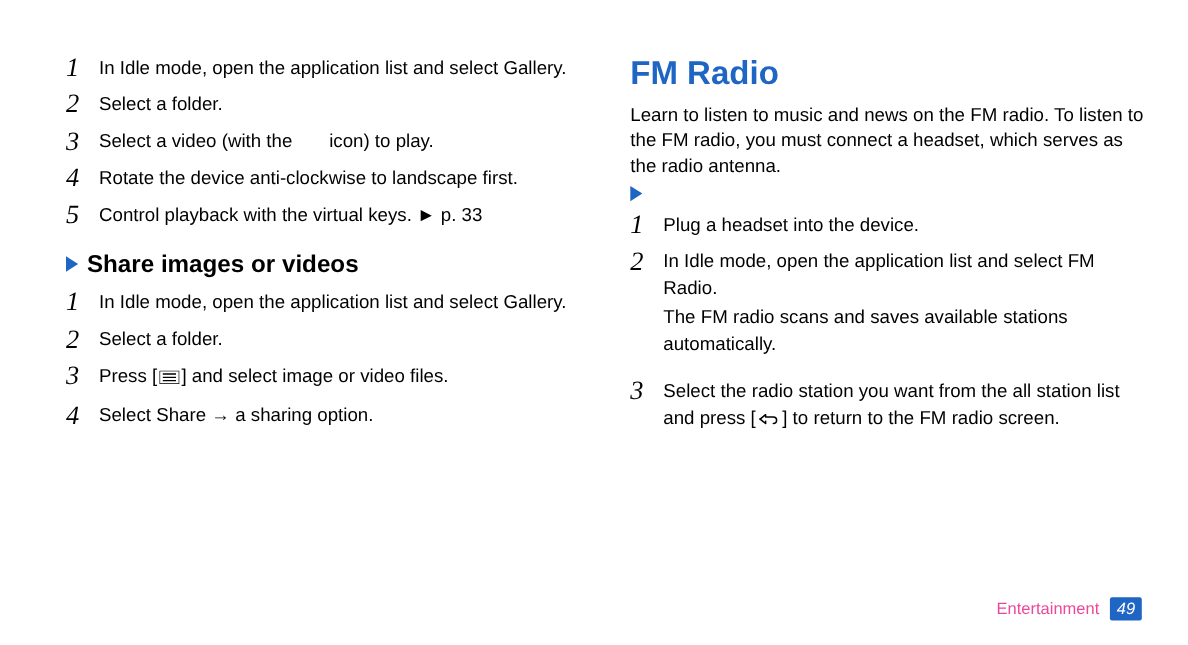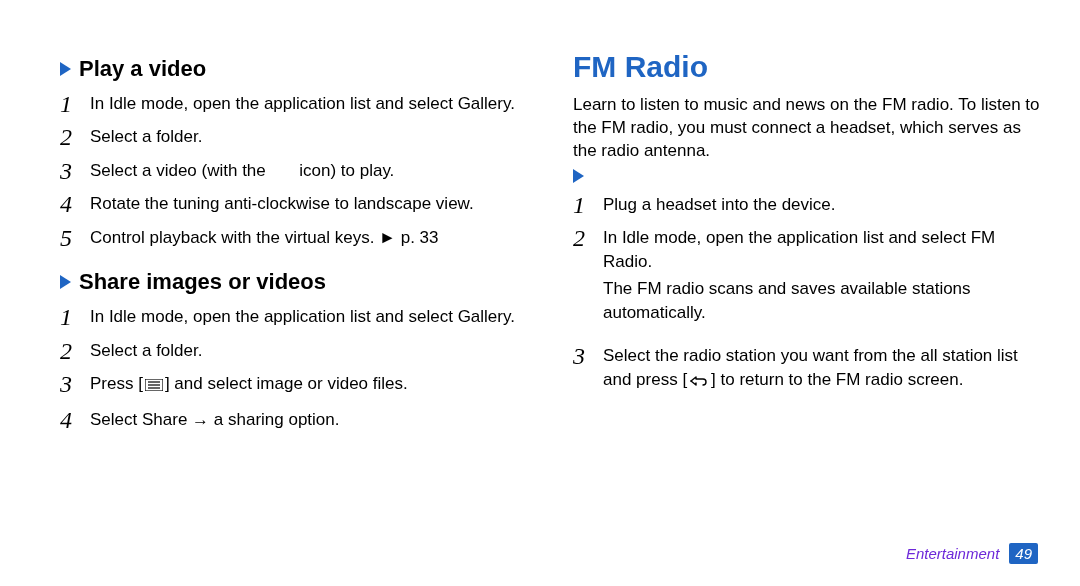--- a/index.html
+++ b/index.html
@@ -98,57 +98,53 @@
   }
   .footer {
     position: absolute;
     right: 42px;
     bottom: 22px;
     display: flex;
     align-items: center;
     gap: 10px;
     font-size: 15px;
   }
-  .footer .sect { font-style: italic; color: #6d28d9; }
+  .footer .sect { color: #ec4899; }
   .footer .pg {
     background: #1f65c3;
     color: #ffffff;
     padding: 2px 6px;
     font-style: italic;
     font-weight: 500;
     border-radius: 2px;
   }
   b { font-weight: 400; }
 </style>
 </head>
 <body>
 
 <div class="page">
 
   <div class="col">
 
-    <div class="bullet-heading">
-      <span class="chev"></span>
-      <h3>Play a video</h3>
-    </div>
 
     <ol class="steps">
       <li>
         <span>In Idle mode, open the application list and select </span><b>Gallery</b><span>.</span>
       </li>
       <li>
         <span>Select a folder.</span>
       </li>
       <li>
         <span>Select a video (with the </span>
         <span class="menu-glyph" style="width:20px;display:inline-block;"></span>
         <span> icon) to play.</span>
       </li>
       <li>
-        <span>Rotate the tuning anti-clockwise to landscape view.</span>
+        <span>Rotate the device anti-clockwise to landscape first.</span>
       </li>
       <li>
         <span>Control playback with the virtual keys. ► p. 33</span>
       </li>
     </ol>
 
     <div class="bullet-heading">
       <span class="chev"></span>
       <h3>Share images or videos</h3>
     </div>

